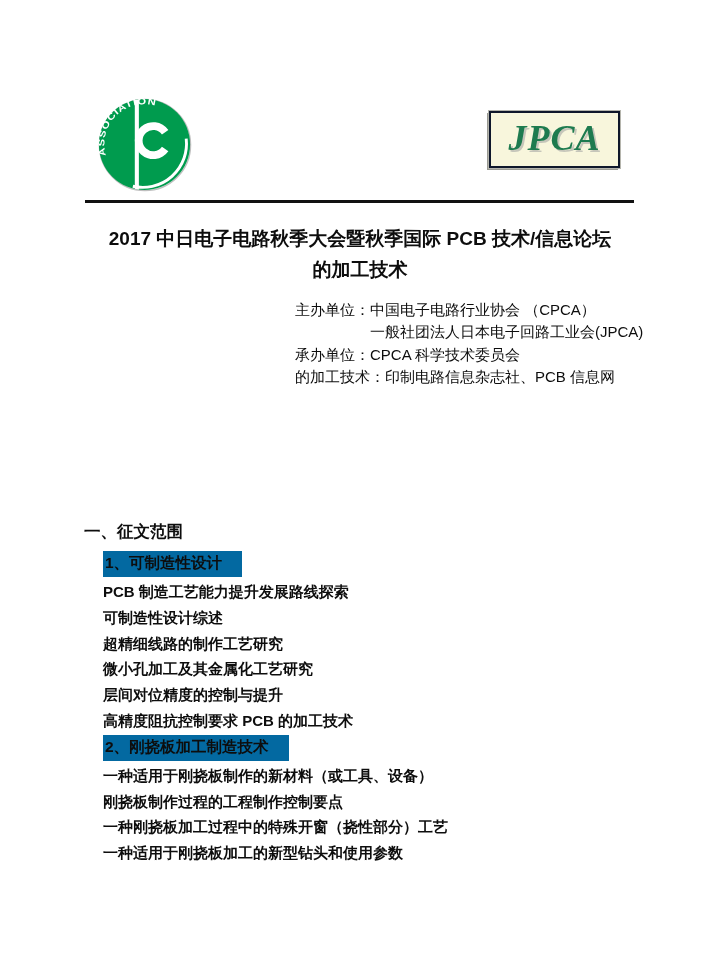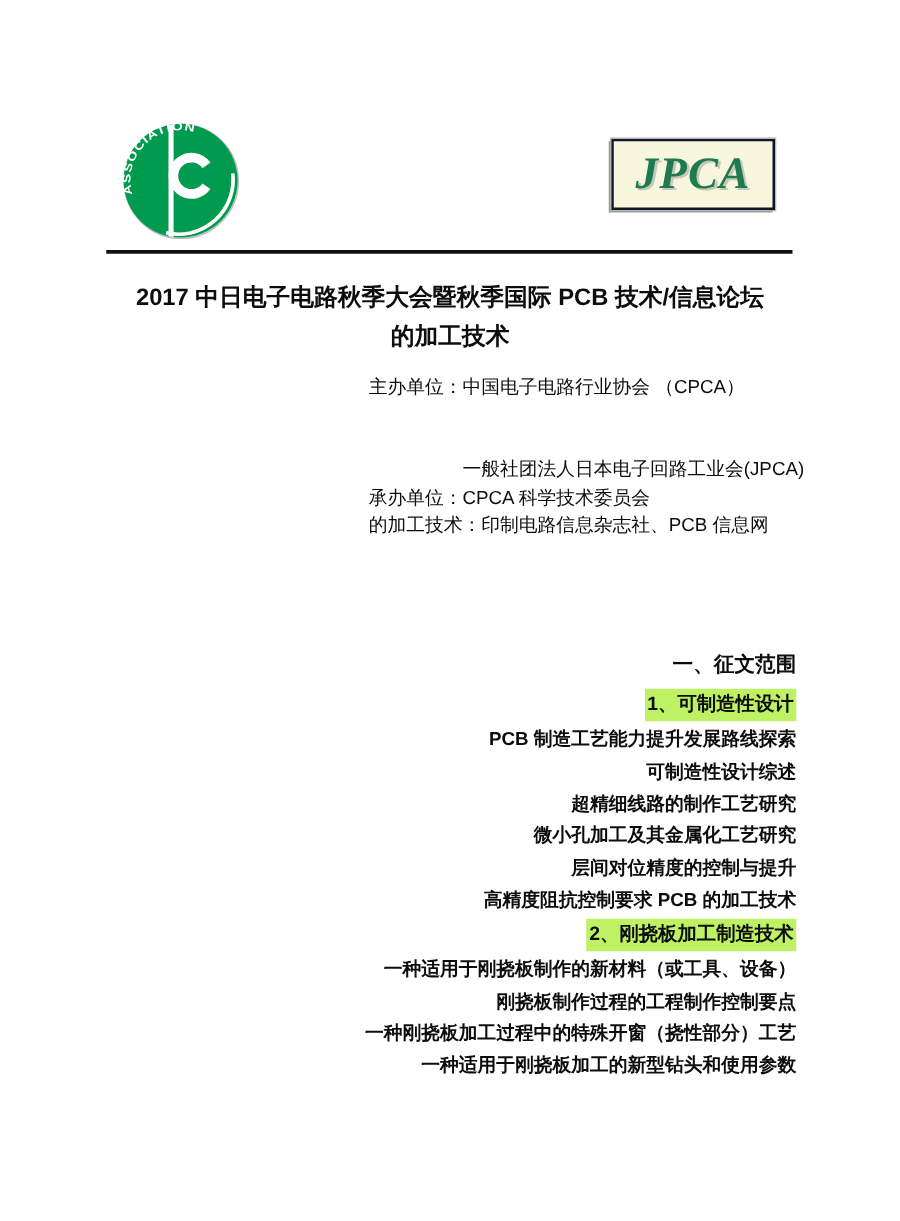--- a/index.html
+++ b/index.html
@@ -66,21 +66,21 @@
 
   
   .org-block {
     position: absolute;
     left: 295px; top: 299px;
     font-size: 15px;
     line-height: 22.3px;
     font-weight: 400;
     white-space: nowrap;
   }
-  .org-row.cont { padding-left: 75px; margin-top: 44px; }
+  .org-row.cont { padding-left: 75px; }
 
   
   .intro {
     position: absolute;
     left: 84px; top: 406px;
     width: 553px;
   }
   .intro p {
     margin: 0;
     font-size: 15px;
@@ -88,32 +88,31 @@
     text-indent: 2em;
     text-align: justify;
     font-weight: 700;
   }
 
   
   .section {
     position: absolute;
     left: 84px; top: 521px;
     width: 553px;
-    text-align: right;
   }
   .section-heading {
     font-size: 16.5px;
     font-weight: 700;
     margin: 0 0 7px 0;
   }
   .topic-list { padding-left: 19px; font-size: 15px; }
   .group-title {
     display: inline-block;
-    background: #bef264;
-    padding: 2px 2px 3px 2px;
+    background: #0369a1;
+    padding: 2px 20px 3px 2px;
     margin: 1px 0 2px 0;
     font-weight: 700;
     font-size: 15.5px;
   }
   .topic-item {
     line-height: 25.8px;
     font-weight: 700;
     white-space: nowrap;
   }
 </style>

